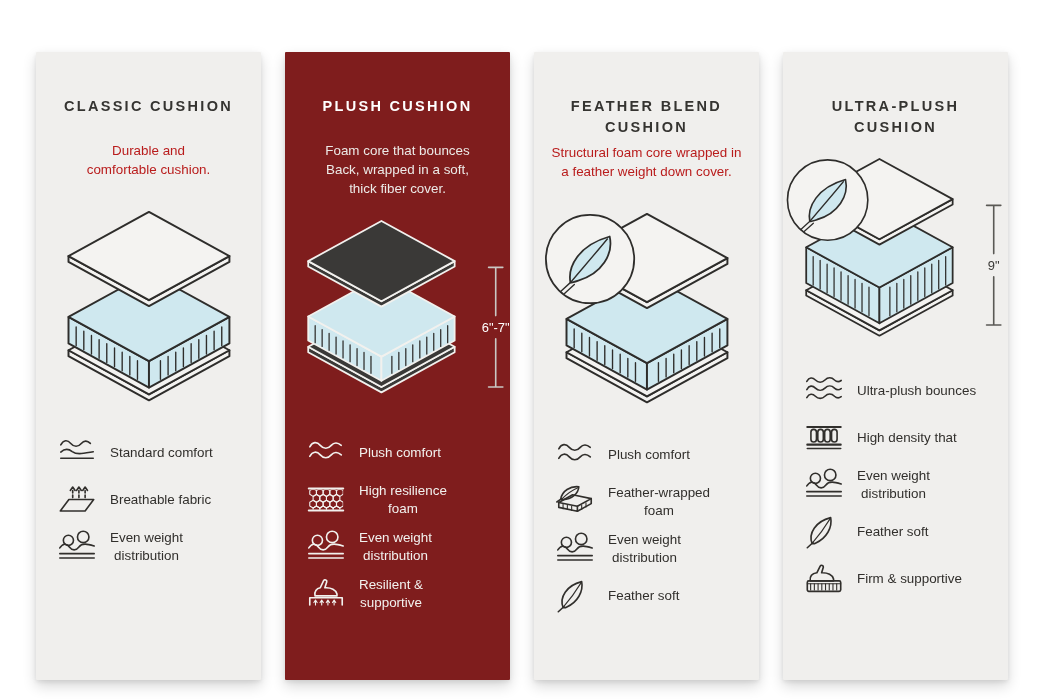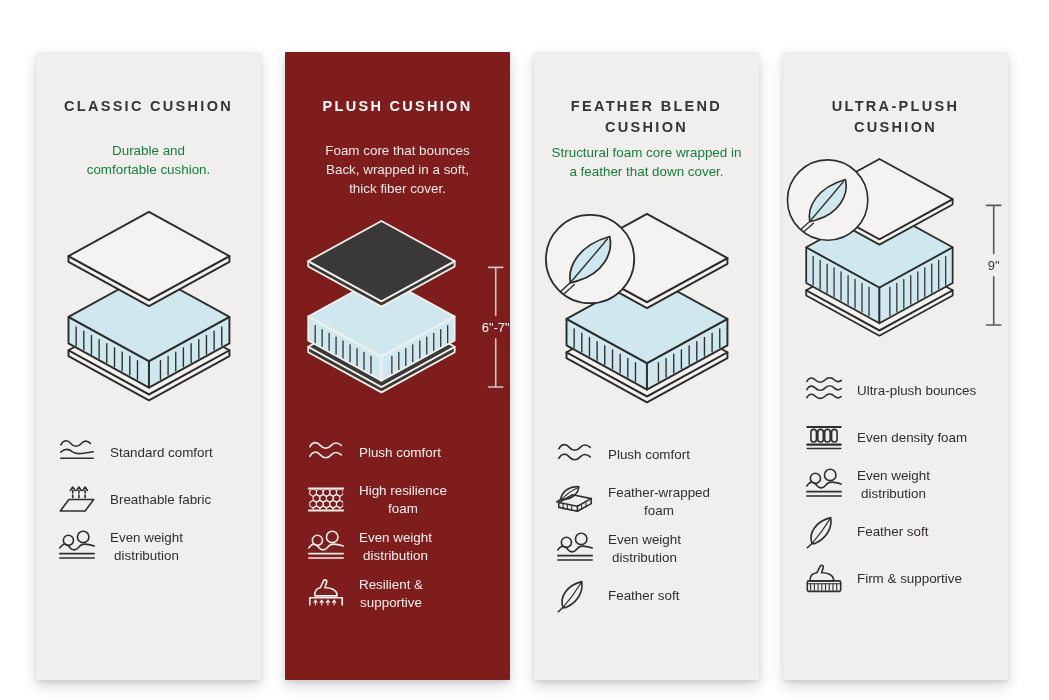--- a/index.html
+++ b/index.html
@@ -15,21 +15,21 @@
   }
   .card.dark{background:#7f1d1d;color:#f2f1ee;}
   .card-title{
     margin:44px 12px 0;text-align:center;font-weight:bold;font-size:14.5px;
     line-height:1.45;letter-spacing:2.3px;white-space:pre-line;color:#353431;
     min-height:40px;
   }
   .dark .card-title{color:#ffffff;}
   .card-desc{
     margin:6px 8px 0;text-align:center;font-size:13.4px;line-height:1.4;
-    white-space:pre-line;color:#15803d;min-height:58px;
+    white-space:pre-line;color:#b91c1c;min-height:58px;
   }
   .dark .card-desc{color:#eceae7;}
   .illus{height:220px;margin-top:2px;display:flex;align-items:center;justify-content:center;}
   .illus svg{height:208px;width:auto;}
   .features{list-style:none;margin:12px 0 0 0;padding:0 6px 0 20px;display:flex;flex-direction:column;gap:10px;text-align:center;}
   .feature-row{display:flex;align-items:center;min-height:34px;}
   .ficon{width:42px;height:37px;flex:none;display:flex;align-items:center;justify-content:center;}
   .ficon svg{width:42px;height:37px;overflow:visible;}
   .ficon path,.ficon rect,.ficon circle{
     fill:none;stroke:currentColor;stroke-width:1.7;stroke-linecap:round;stroke-linejoin:round;
@@ -199,21 +199,21 @@
           </span>
           <span class="feature-label">Resilient &amp;
 supportive</span>
         </li>
       </ul>
   </section>
     <section class="card light">
     <h2 class="card-title">FEATHER BLEND
 CUSHION</h2>
     <p class="card-desc">Structural foam core wrapped in
-a feather that down cover.</p>
+a feather weight down cover.</p>
     <div class="illus">
         <svg viewBox="0 0 216 212">
           <g>
             <path d="M26 145 L26 151 L108 196 L190 151 L190 145 L108 190 Z" fill="#f4f3f1" stroke="#2e2d2b" stroke-width="2" stroke-linejoin="round"></path>
             <path d="M108 100 L190 145 L108 190 L26 145 Z" fill="#f4f3f1" stroke="#2e2d2b" stroke-width="2" stroke-linejoin="round"></path>
           </g>
           <g>
             <path d="M26 111 V138 L108 183 V156 Z" fill="#cfe8ef" stroke="#2e2d2b" stroke-width="2" stroke-linejoin="round"></path>
             <path d="M190 111 V138 L108 183 V156 Z" fill="#cfe8ef" stroke="#2e2d2b" stroke-width="2" stroke-linejoin="round"></path>
             <path d="M108 66 L190 111 L108 156 L26 111 Z" fill="#cfe8ef" stroke="#2e2d2b" stroke-width="2" stroke-linejoin="round"></path>
@@ -332,21 +332,21 @@
             <svg viewBox="0 0 44 38">
               <path class="thick" d="M4.5 8 H39.5"></path>
               <rect x="8.3" y="10.5" width="5.8" height="13.2" rx="2.9"></rect>
               <rect x="15.5" y="10.5" width="5.8" height="13.2" rx="2.9"></rect>
               <rect x="22.7" y="10.5" width="5.8" height="13.2" rx="2.9"></rect>
               <rect x="29.9" y="10.5" width="5.8" height="13.2" rx="2.9"></rect>
               <path class="thick" d="M4.5 26.5 H39.5"></path>
               <path d="M4.5 30.5 H39.5"></path>
             </svg>
           </span>
-          <span class="feature-label">Even density foam</span>
+          <span class="feature-label">High density that</span>
         </li>
         <li class="feature-row">
           <span class="ficon">
             <svg viewBox="0 0 44 38">
               <circle cx="13" cy="12.5" r="5.3"></circle>
               <circle cx="28.5" cy="9" r="6"></circle>
               <path d="M4 20.5 C7 15.5 11 15.5 14 19.5 C17 23.5 21 23.5 24 19.5 C27.5 15 33 16.5 40 18.5"></path>
               <path d="M4 26.5 H40"></path>
               <path d="M4 31 H40"></path>
             </svg>

